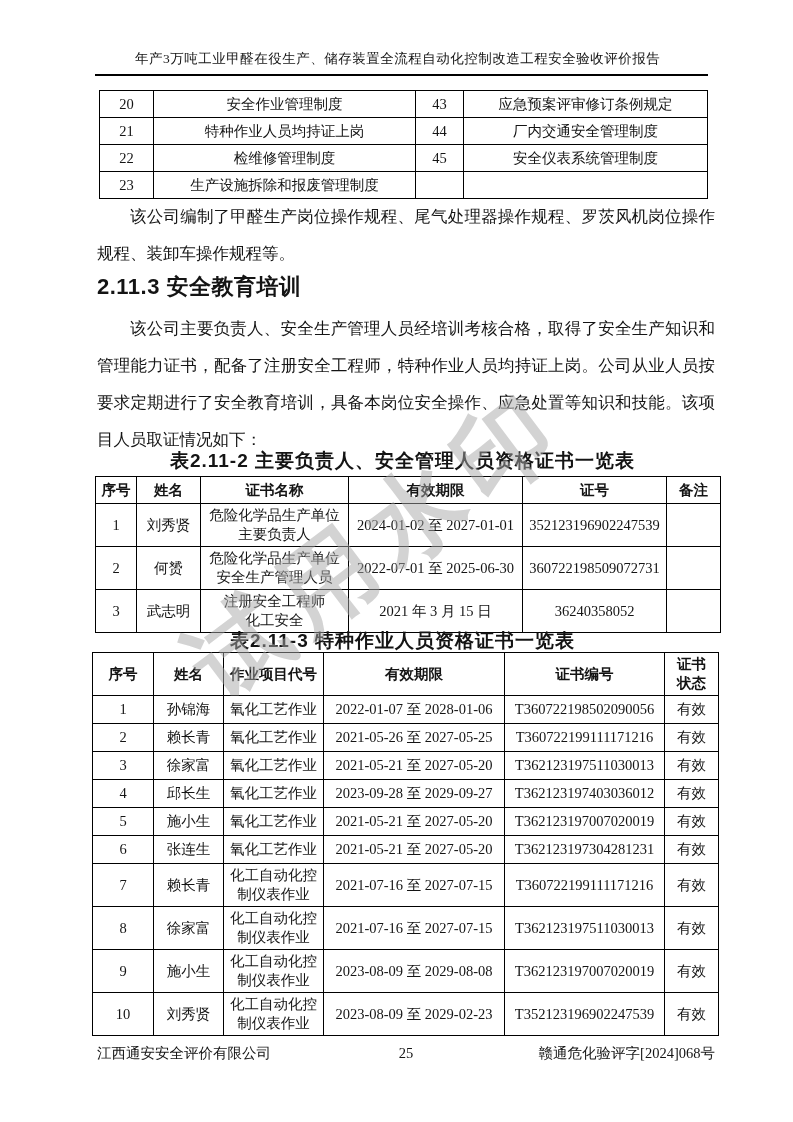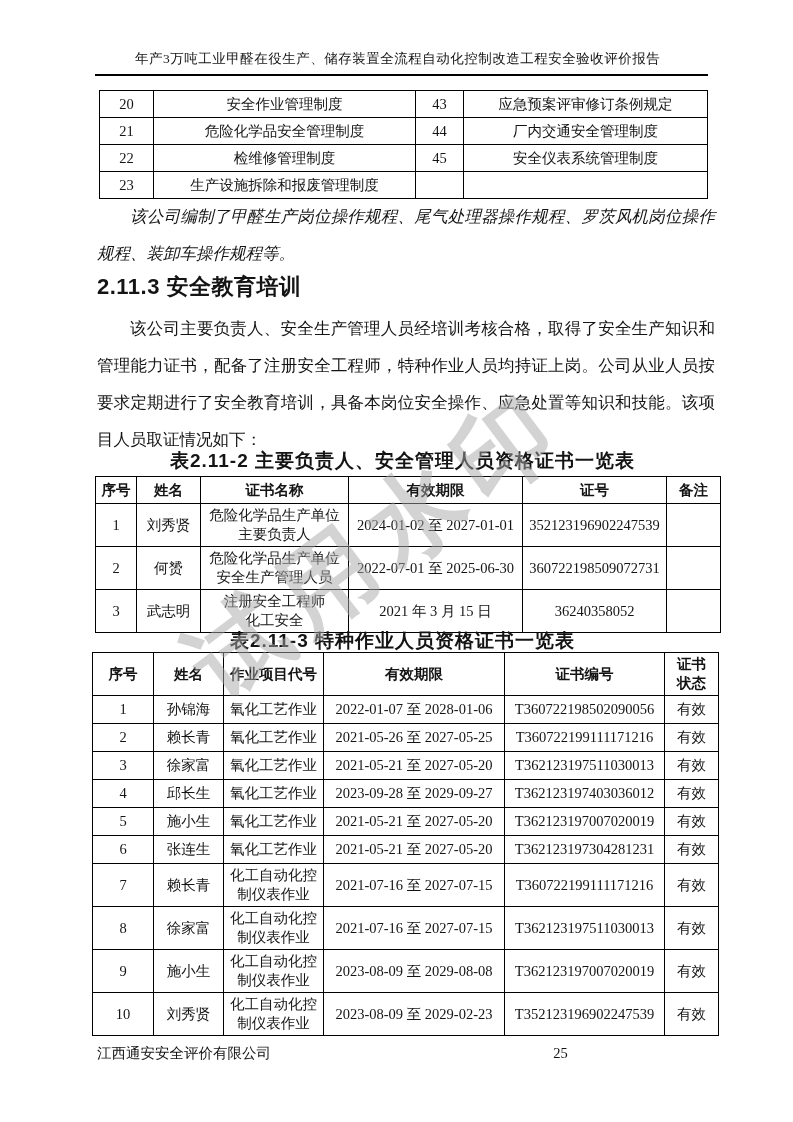--- a/index.html
+++ b/index.html
@@ -20,21 +20,21 @@
     font-size:14.5px;padding:2px 2px;line-height:19px;white-space:pre-line;
     overflow:hidden;font-weight:normal;
   }
   .doc-table th{font-weight:bold;}
   #institution-table{top:90px;left:99px;}
   #institution-table td{height:22px;}
   .para{
     left:97px;width:618px;font-size:16.5px;line-height:37px;
     text-indent:2em;text-align:justify;
   }
-  #paragraph-1{top:198px;font-style:italic;}
+  #paragraph-1{top:198px;}
   #paragraph-2{top:310px;}
   .section-heading{
     top:272px;left:97px;font-family:"Liberation Sans","DejaVu Sans",sans-serif;
     font-weight:bold;font-size:22px;letter-spacing:.5px;
   }
   .table-caption{
     left:95px;width:615px;text-align:center;
     font-family:"Liberation Sans","DejaVu Sans",sans-serif;
     font-weight:bold;font-size:19px;letter-spacing:1px;
   }
@@ -78,21 +78,21 @@
     </colgroup>
     <tbody>
         <tr>
           <td>20</td>
           <td>安全作业管理制度</td>
           <td>43</td>
           <td>应急预案评审修订条例规定</td>
         </tr>
         <tr>
           <td>21</td>
-          <td>危险化学品安全管理制度</td>
+          <td>特种作业人员均持证上岗</td>
           <td>44</td>
           <td>厂内交通安全管理制度</td>
         </tr>
         <tr>
           <td>22</td>
           <td>检维修管理制度</td>
           <td>45</td>
           <td>安全仪表系统管理制度</td>
         </tr>
         <tr>
@@ -262,17 +262,18 @@
           <td>2023-08-09 至 2029-02-23</td>
           <td>T352123196902247539</td>
           <td>有效</td>
         </tr>
       </tbody>
   </table>
 
   <div class="abs doc-footer">
     <span class="foot-left">江西通安安全评价有限公司</span>
     <span class="foot-center">25</span>
+    <span class="foot-right">赣通危化验评字[2024]068号</span>
   </div>
 
   <div class="abs watermark">试用水印</div>
 
 </div>
 
 </body></html>

